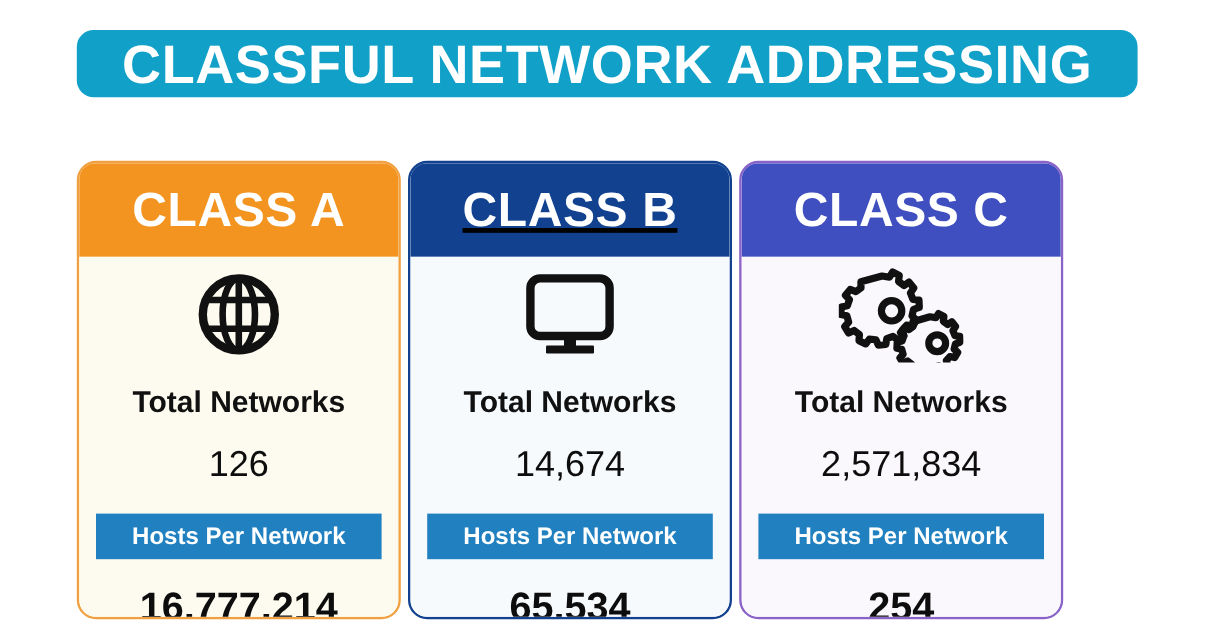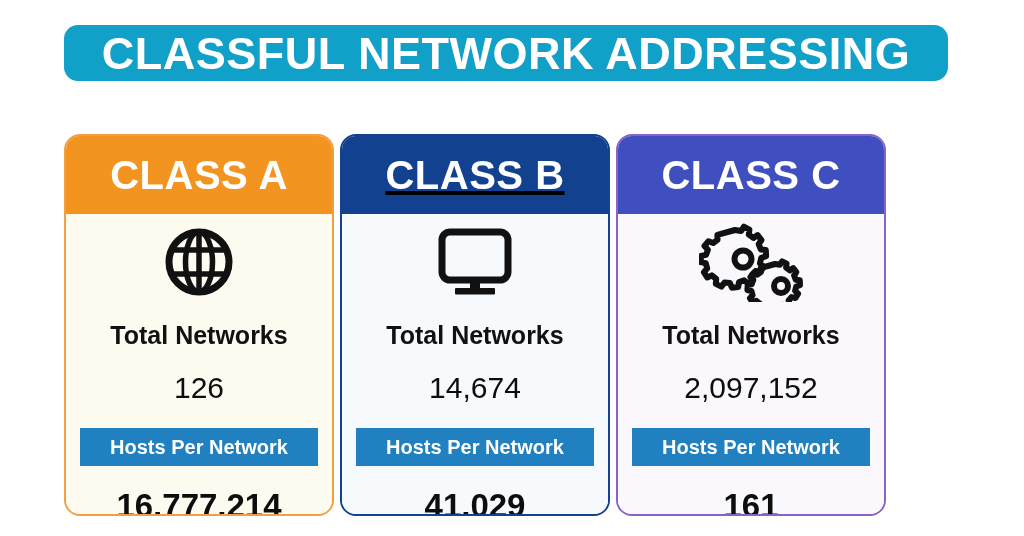--- a/index.html
+++ b/index.html
@@ -200,42 +200,42 @@
             <rect x="5" y="5" width="66" height="48" rx="8" ry="8" fill="none" stroke="#111111" stroke-width="7"></rect>
             <rect x="33" y="53" width="10" height="10" fill="#111111"></rect>
             <rect x="18" y="61" width="40" height="6.5" rx="1" fill="#111111"></rect>
           </svg>
         </div>
         <div class="label-networks">Total Networks</div>
         <div class="value-networks">14,674</div>
         <div class="hosts-band">
           <div class="hosts-band-text">Hosts Per Network</div>
         </div>
-        <div class="value-hosts">41,029</div>
+        <div class="value-hosts">65,534</div>
       </div>
     </div>
 
     <div class="card card-c">
       <div class="card-header">
         <div class="card-header-text">CLASS C</div>
       </div>
       <div class="card-body">
         <div class="card-icon">
           <svg width="104" height="80" viewBox="0 0 104 80" aria-hidden="true">
             <g fill="none" stroke="#111111" stroke-width="6" stroke-linejoin="round">
               <path d="M36 8 l6.2 1.0 2.6 -4.3 5.6 2.9 -0.6 5.0 4.6 3.3 4.2 -2.8 3.9 4.9 -2.8 4.2 2.1 5.3 5.0 0.5 0.3 6.2 -4.8 1.6 -1.3 5.5 3.7 3.4 -3.2 5.3 -4.9 -1.1 -3.7 4.2 1.4 4.8 -5.2 3.4 -4.0 -3.0 -5.1 1.8 -0.8 5.0 -6.2 0.6 -2.1 -4.6 -5.4 -0.5 -3.1 4.0 -5.6 -2.7 0.4 -5.0 -4.4 -3.5 -4.6 2.1 -3.3 -5.3 3.3 -3.8 -1.5 -5.2 -5.0 -1.1 0.4 -6.2 5.0 -1.1 1.8 -5.1 -3.4 -3.7 4.0 -4.8 4.7 1.8 4.3 -3.1 -0.1 -5.1 z"></path>
               <circle cx="44" cy="37" r="8.5"></circle>
               <path d="M76 42 l5.0 0.8 2.1 -3.5 4.5 2.4 -0.5 4.0 3.7 2.7 3.4 -2.3 3.1 4.0 -2.2 3.4 1.7 4.3 4.0 0.4 0.2 5.0 -3.8 1.3 -1.1 4.4 3.0 2.8 -2.6 4.3 -3.9 -0.9 -3.0 3.4 1.1 3.9 -4.2 2.7 -3.2 -2.4 -4.1 1.5 -0.7 4.0 -5.0 0.5 -1.7 -3.7 -4.3 -0.4 -2.5 3.2 -4.5 -2.2 0.3 -4.0 -3.5 -2.8 -3.7 1.7 -2.7 -4.3 2.7 -3.0 -1.2 -4.2 -4.0 -0.9 0.3 -5.0 4.0 -0.9 1.4 -4.1 -2.7 -3.0 3.2 -3.8 3.8 1.4 3.4 -2.5 -0.1 -4.1 z"></path>
               <circle cx="82" cy="64" r="7"></circle>
             </g>
           </svg>
         </div>
         <div class="label-networks">Total Networks</div>
-        <div class="value-networks">2,097,152</div>
+        <div class="value-networks">2,571,834</div>
         <div class="hosts-band">
           <div class="hosts-band-text">Hosts Per Network</div>
         </div>
-        <div class="value-hosts">161</div>
+        <div class="value-hosts">254</div>
       </div>
     </div>
 
   </div>
 </div>
 
 </body></html>

